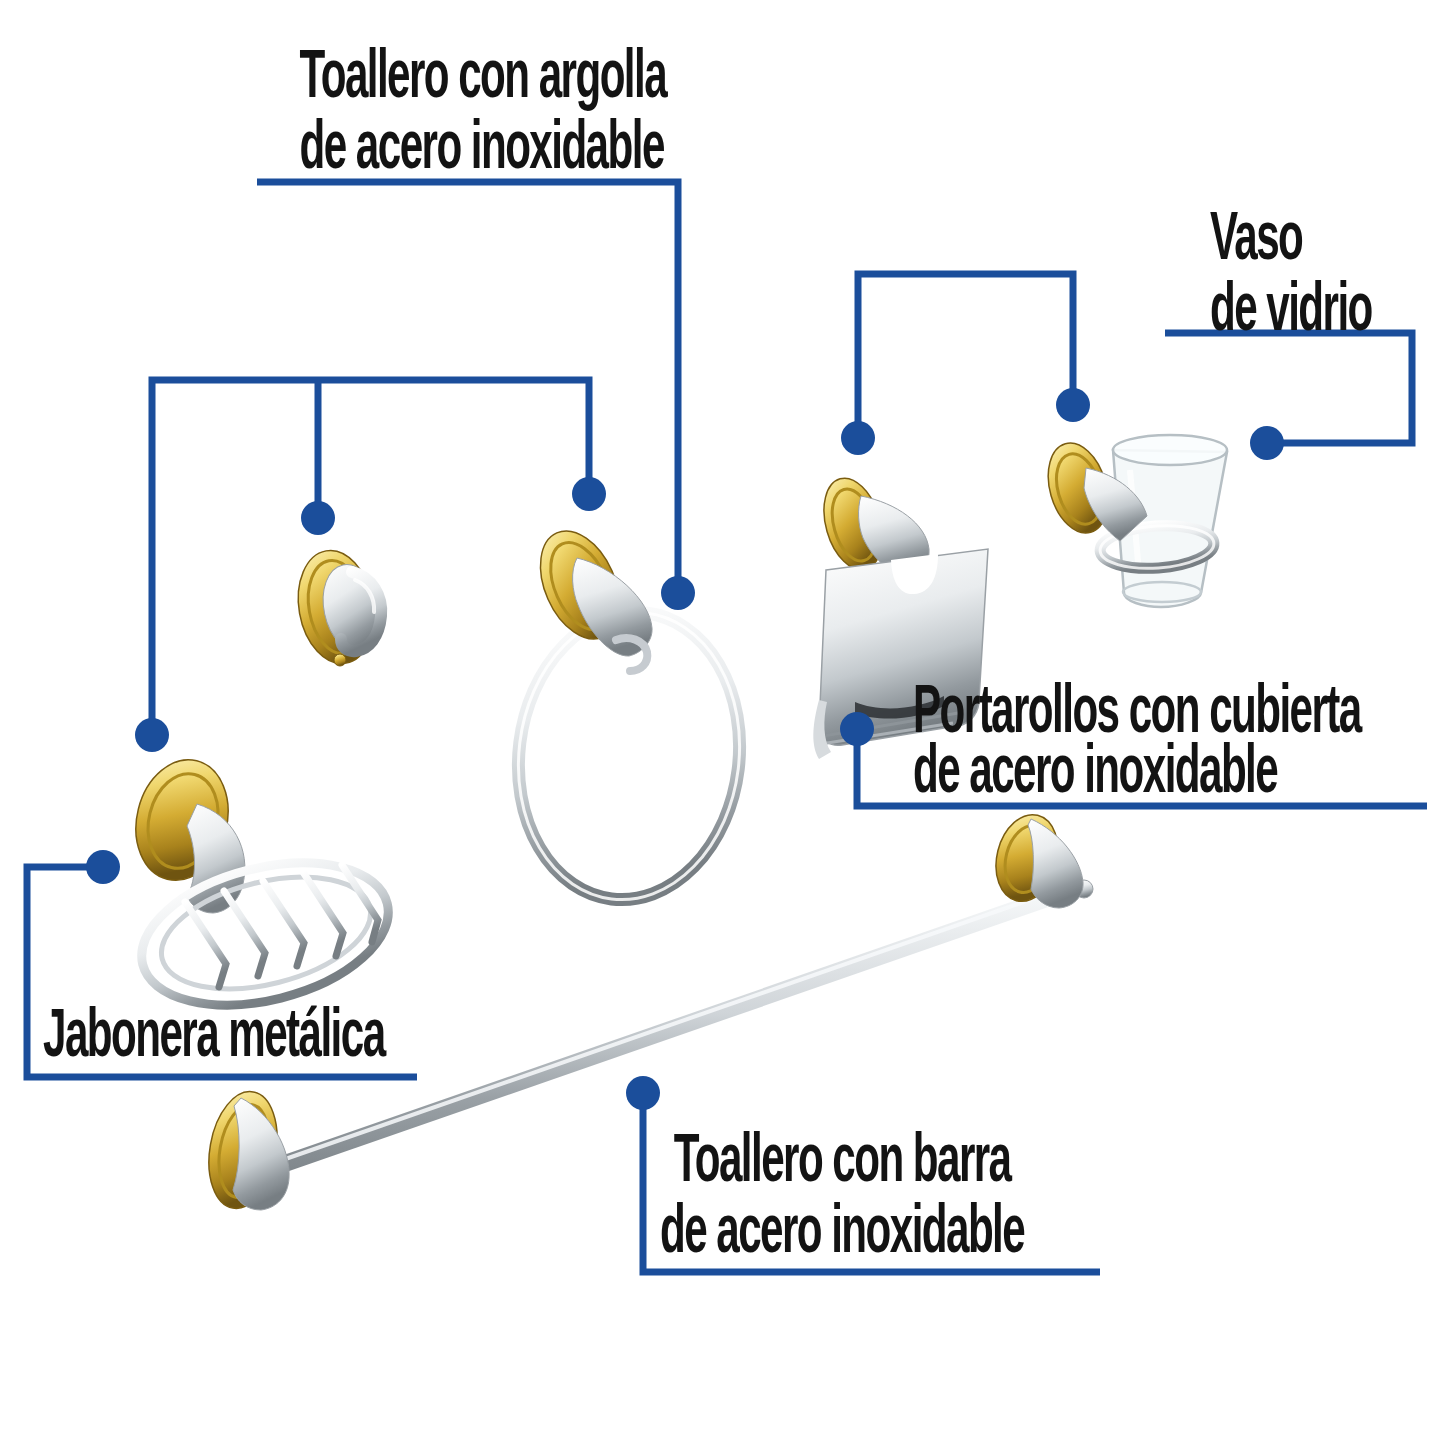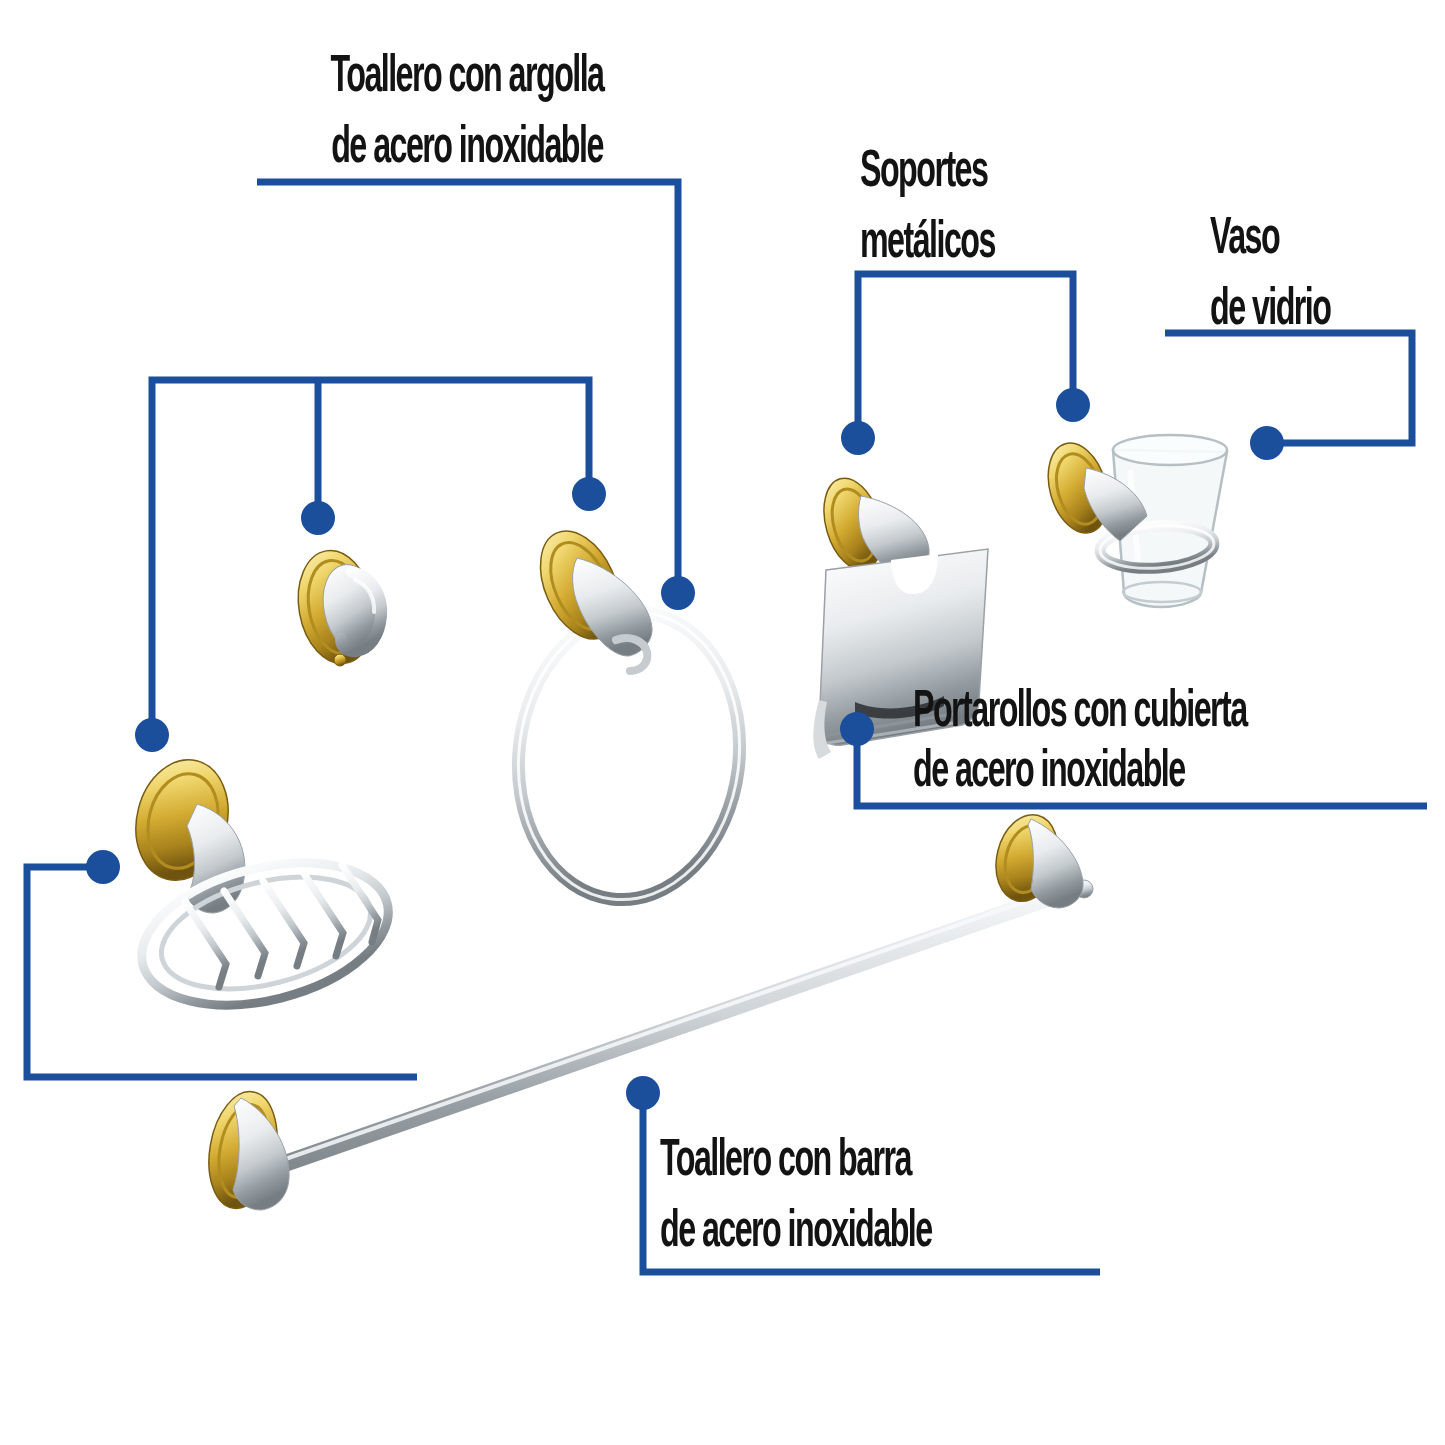--- a/index.html
+++ b/index.html
@@ -8,21 +8,21 @@
     width:1445px; height:1445px; position:relative; overflow:hidden;
     background:#ffffff;
     font-family:"Liberation Sans", sans-serif;
   }
   .stage{ position:absolute; inset:0; }
   svg.art{ position:absolute; left:0; top:0; }
   .conn{ stroke:var(--accent); stroke-width:7; fill:none; }
   .dot{ fill:var(--accent); }
   .label{
     position:absolute;
-    font-weight:700; font-size:52px; line-height:71px;
+    font-weight:700; font-size:68px; line-height:71px;
     letter-spacing:-2.5px; color:var(--ink);
   }
   .label .ln{ display:block; white-space:nowrap; transform:scaleX(0.62); transform-origin:0 0; }
   .label.center{ text-align:center; }
   .label.center .ln{ transform-origin:50% 0; }
 </style>
 </head>
 <body style="background: rgb(255, 255, 255);">
 
 <div class="stage">
@@ -140,34 +140,33 @@
       <circle class="dot" cx="643" cy="1093" r="17"></circle>
     </g>
   </svg>
 
   <div class="label center" style="left:197px; top:38px; width:540px;">
     <span class="ln">Toallero con argolla</span>
     <span class="ln">de acero inoxidable</span>
   </div>
 
 
-  <div class="label" style="left:860px; top:133px;">
-    <span class="ln">Soportes</span>
-    <span class="ln">metálicos</span>
-  </div>
 
   <div class="label" style="left:1210px; top:200px;">
     <span class="ln">Vaso</span>
     <span class="ln">de vidrio</span>
   </div>
 
   <div class="label" style="left:913px; top:678px; line-height:60px;">
     <span class="ln">Portarollos con cubierta</span>
     <span class="ln">de acero inoxidable</span>
   </div>
 
+  <div class="label" style="left:43px; top:997px;">
+    <span class="ln">Jabonera metálica</span>
+  </div>
 
-  <div class="label" style="left:660px; top:1122px;">
+  <div class="label" style="left:660px; top:1122px;text-align:center;">
     <span class="ln">Toallero con barra</span>
     <span class="ln">de acero inoxidable</span>
   </div>
 
 </div>
 
 </body></html>

